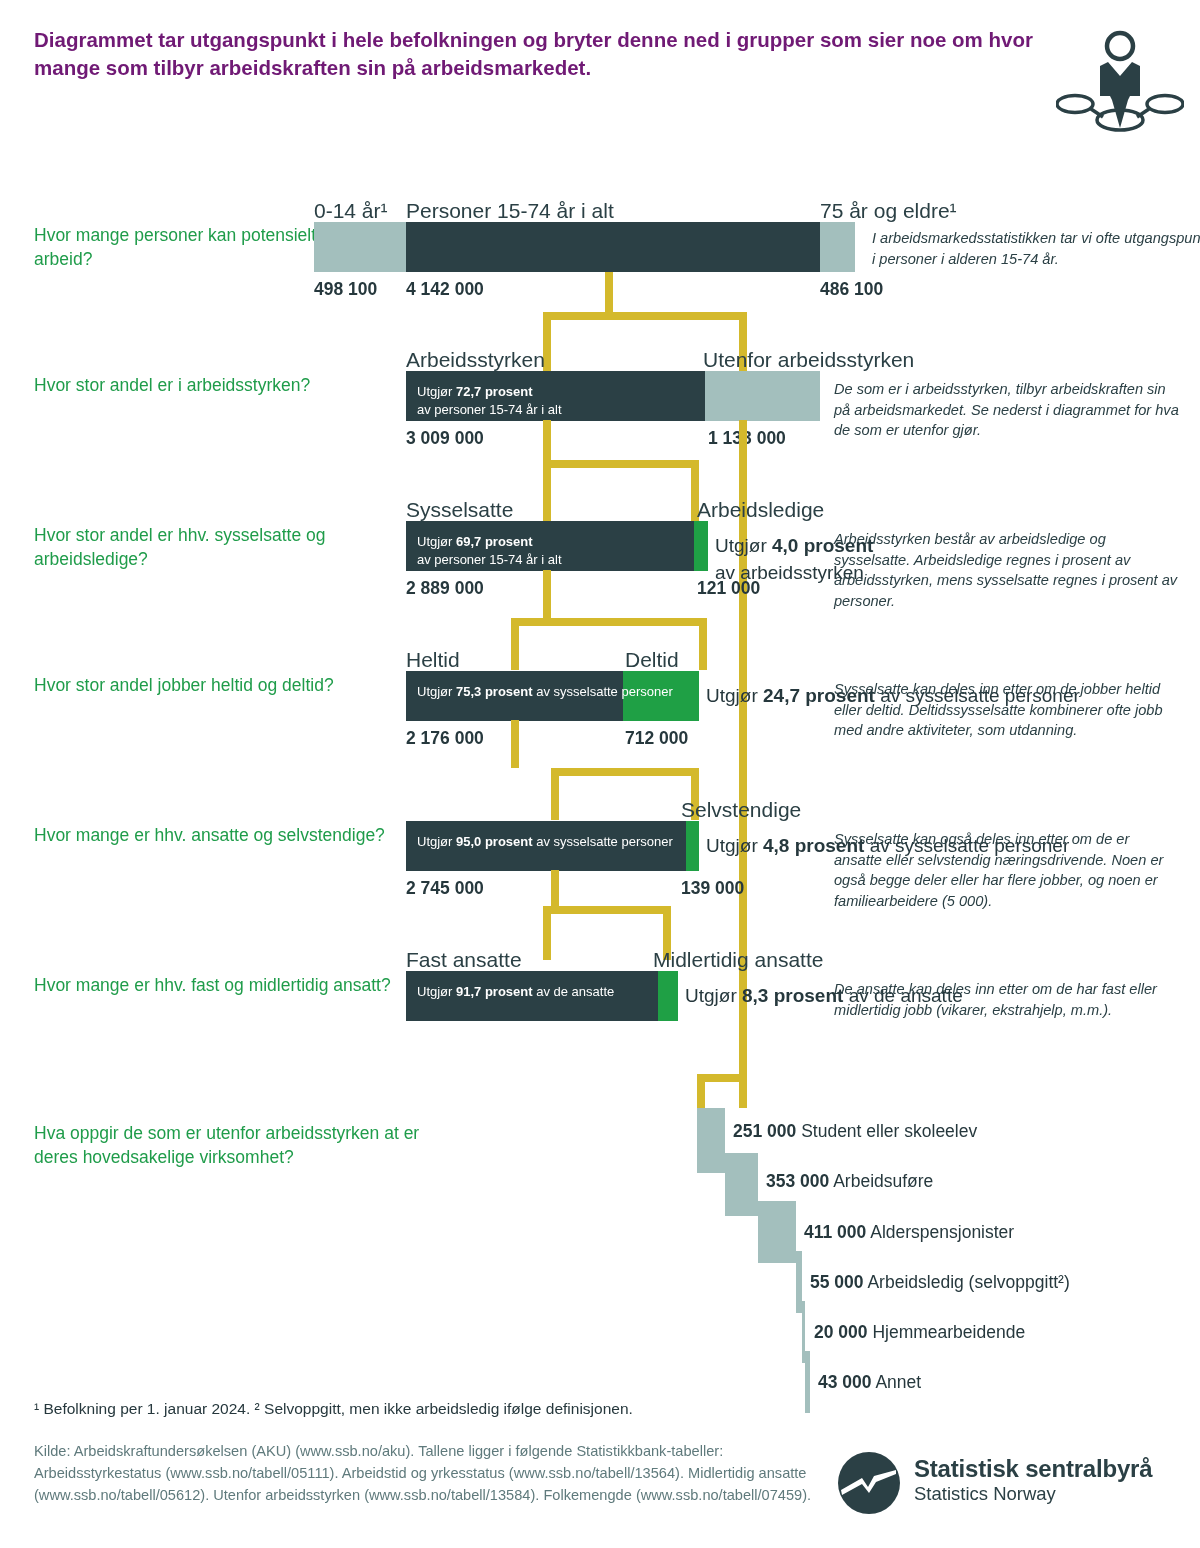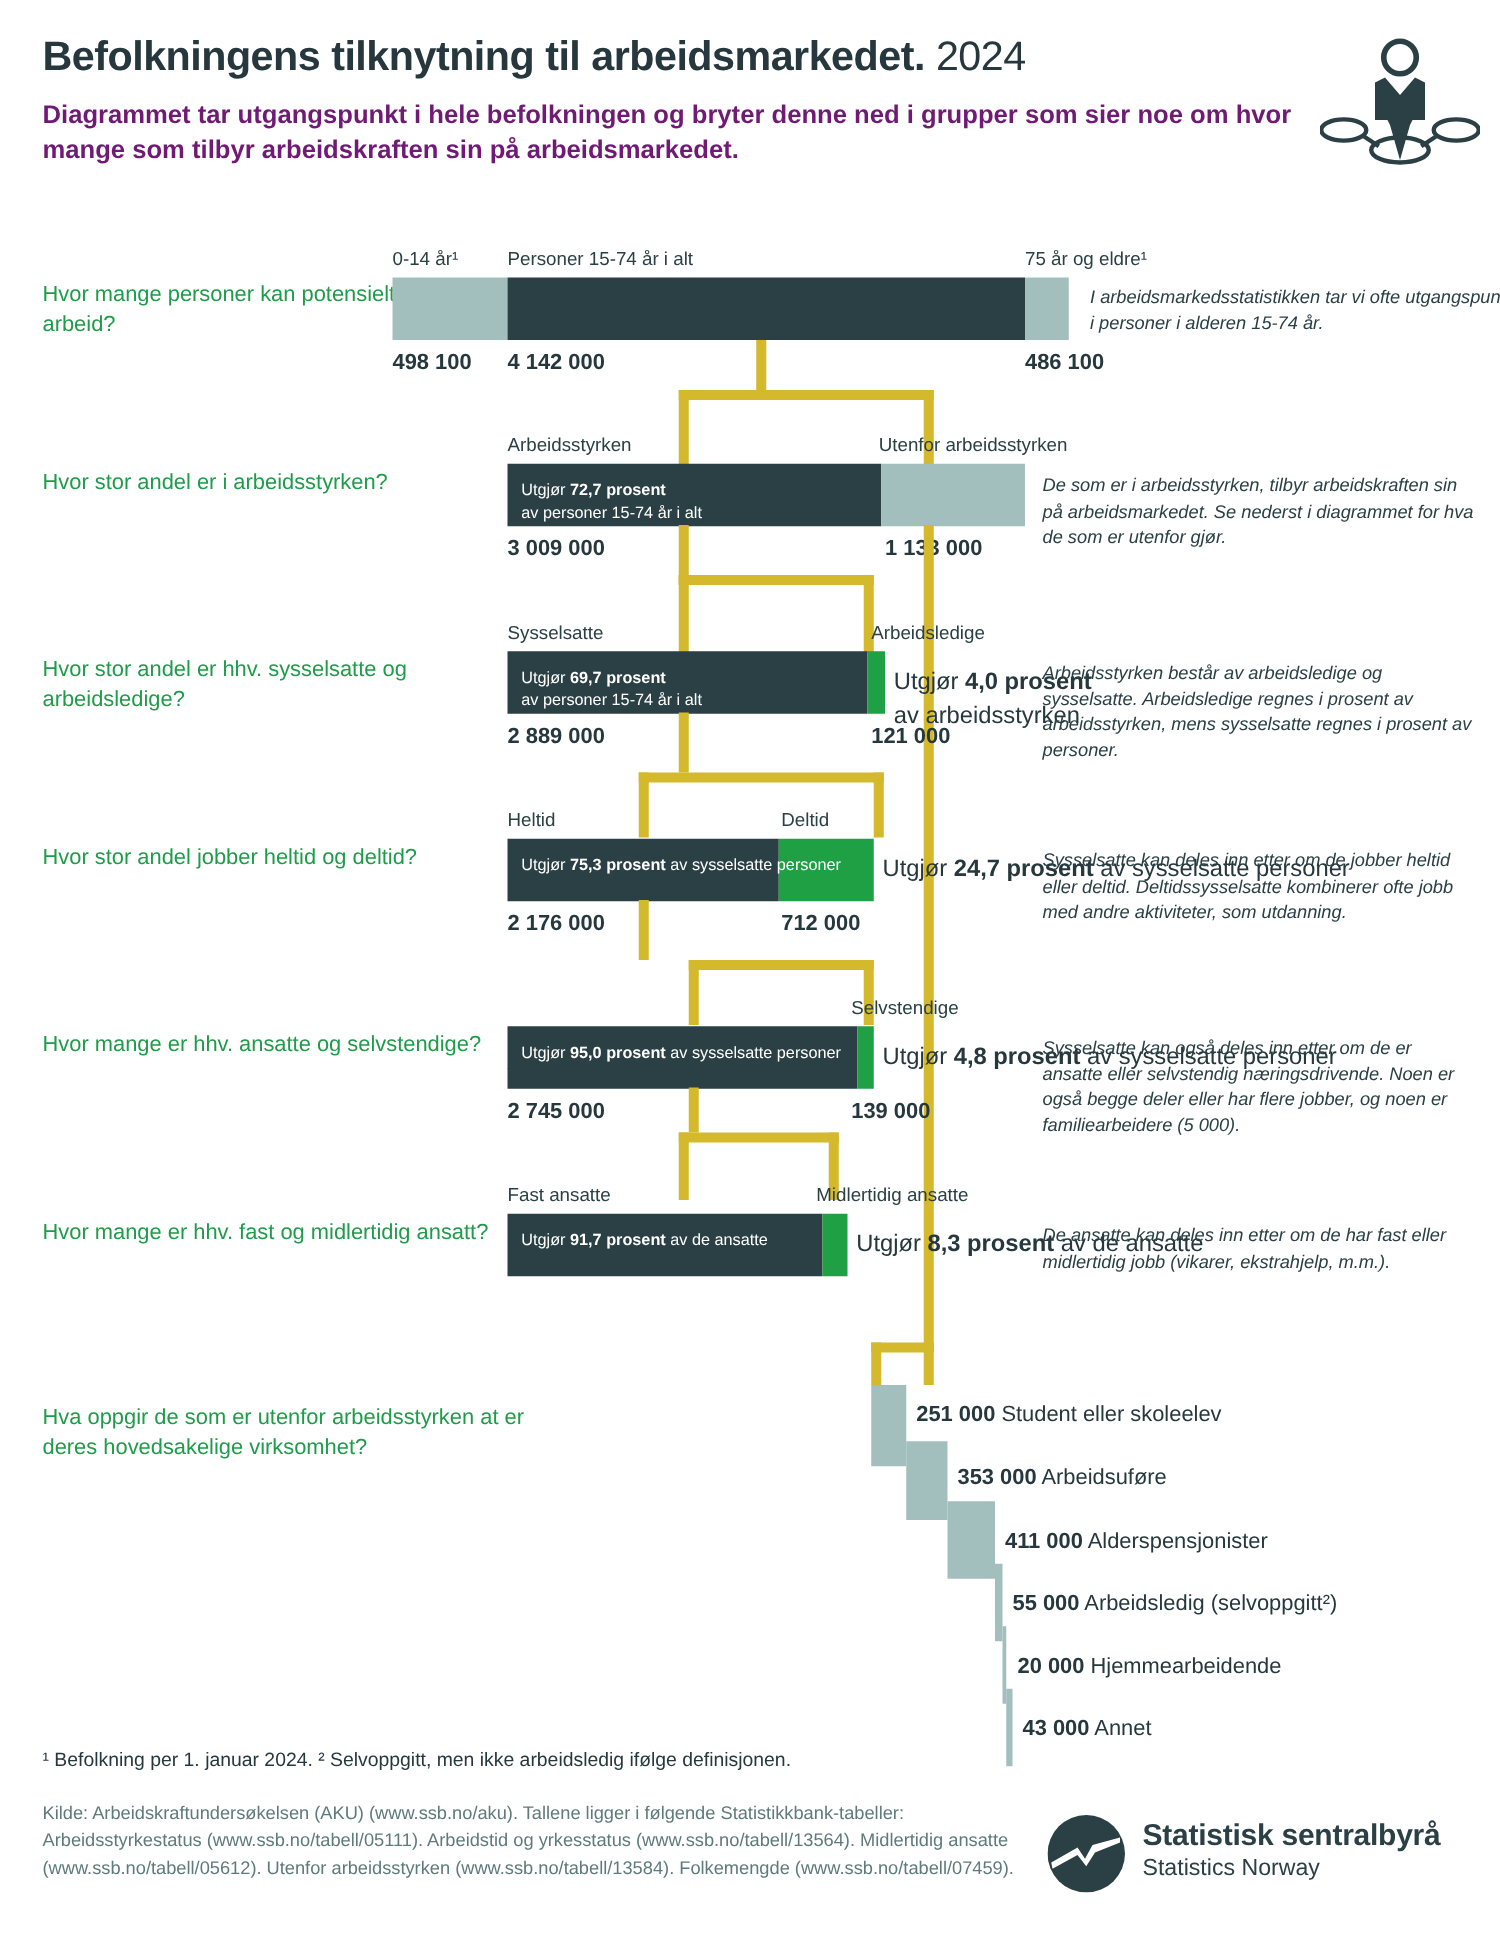--- a/index.html
+++ b/index.html
@@ -50,21 +50,21 @@
     left: 34px;
     width: 360px;
     font-size: 17.5px;
     line-height: 1.35;
     color: #1f9c4a;
     font-weight: 400;
   }
 
   .cat-label {
     position: absolute;
-    font-size: 15px;
+    font-size: 21px;
     color: #2b4045;
     white-space: nowrap;
     line-height: 1;
   }
 
   .value-label {
     position: absolute;
     font-size: 17.5px;
     font-weight: 700;
     color: #26383d;
@@ -140,24 +140,20 @@
   }
   #logo-en {
     font-size: 18.5px; font-weight: 400; color: #2b4045;
     line-height: 1.2; white-space: nowrap;
   }
 </style>
 </head>
 <body>
 
 <div id="header">
-  <h1 id="title">
-    <span>Befolkningens tilknytning til arbeidsmarkedet.</span>
-    <span class="year">2024</span>
-  </h1>
   <p id="subtitle">Diagrammet tar utgangspunkt i hele befolkningen og bryter denne ned i grupper som sier noe om hvor mange som tilbyr arbeidskraften sin på arbeidsmarkedet.</p>
 </div>
 
 <svg id="hero-icon" viewBox="0 0 128 112">
   <circle cx="64" cy="22" r="13" fill="none" stroke="#2b4045" stroke-width="4.5"></circle>
   <path d="M44 42 L52 38 L64 52 L76 38 L84 42 L84 72 L74 72 L72 76 L64 104 L56 76 L54 72 L44 72 Z" fill="#2b4045"></path>
   <ellipse cx="64" cy="96" rx="23" ry="10" fill="none" stroke="#2b4045" stroke-width="3.5"></ellipse>
   <ellipse cx="19" cy="80" rx="18" ry="8.5" fill="none" stroke="#2b4045" stroke-width="3.5"></ellipse>
   <ellipse cx="109" cy="80" rx="18" ry="8.5" fill="none" stroke="#2b4045" stroke-width="3.5"></ellipse>
   <line x1="35" y1="85" x2="47" y2="93" stroke="#2b4045" stroke-width="3.5"></line>

